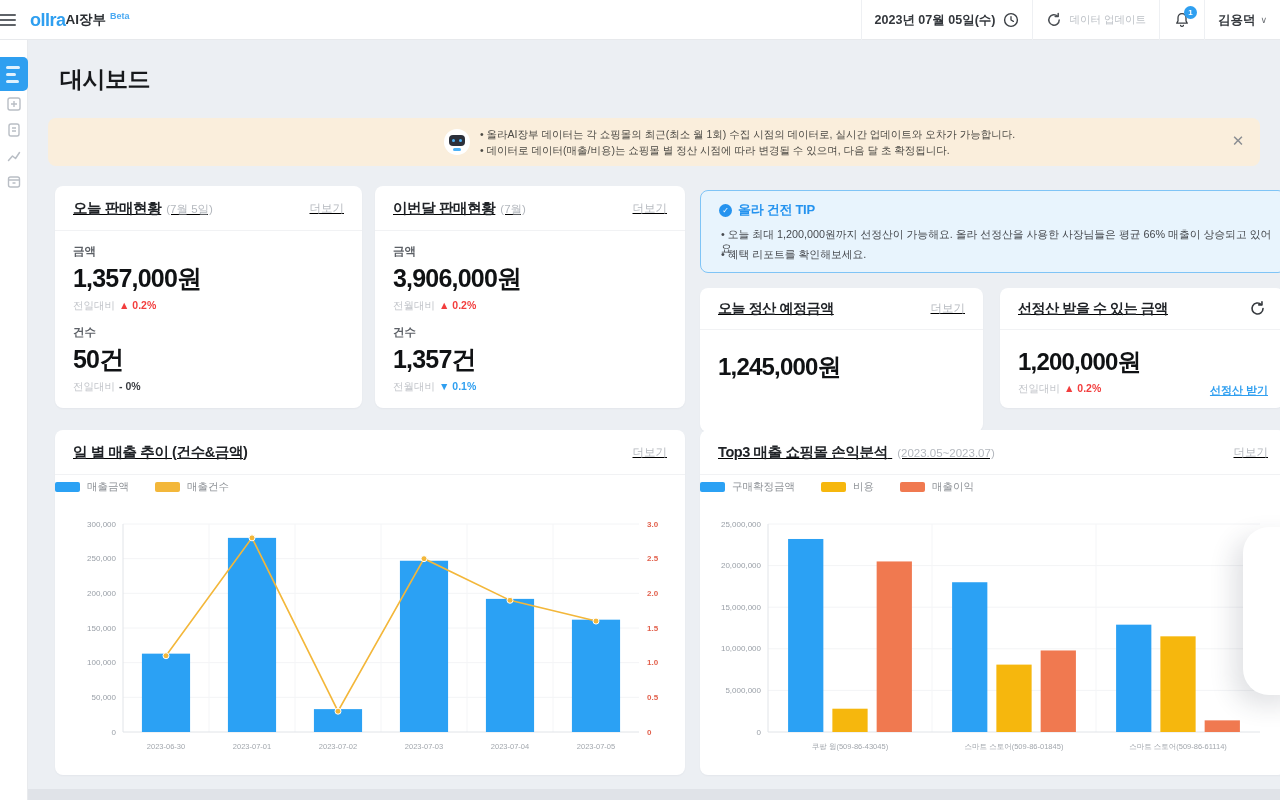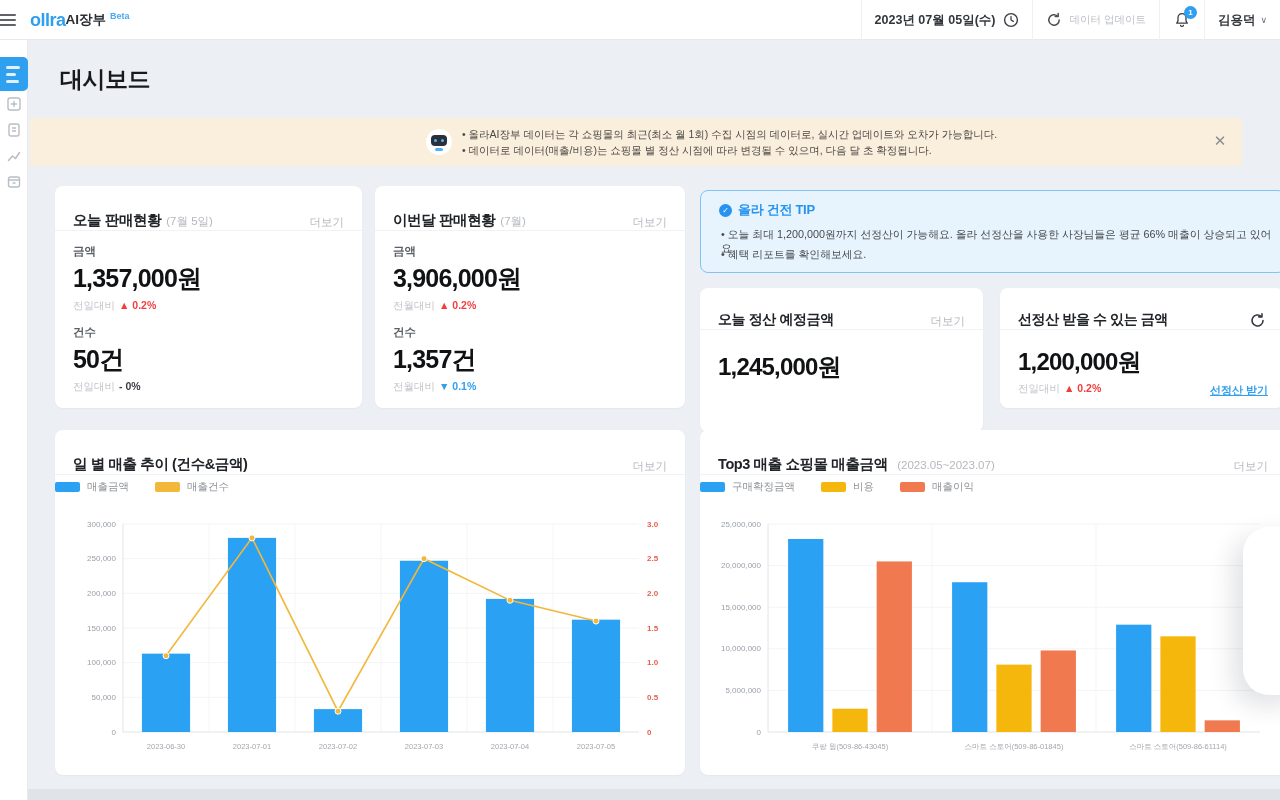--- a/index.html
+++ b/index.html
@@ -30,35 +30,35 @@
     border-right:1px solid #e8eaed; z-index:20; }
   .side-active { position:absolute; left:0; top:17px; width:28px; height:34px; background:#2f9ff0;
     border-radius:0 5px 5px 0; cursor:pointer; }
   .side-active i { display:block; position:absolute; left:6px; height:3px; background:rgba(255,255,255,.85); border-radius:2px; }
   .side-ico { position:absolute; left:6px; width:16px; height:16px; color:#b9bec5; cursor:pointer; }
 
   
   .page-title { position:absolute; left:60px; top:64px; font-size:23px; font-weight:800; color:#17191c; letter-spacing:-0.5px; }
 
   
-  .banner { position:absolute; left:30px; top:118px; width:1212px; height:48px;
-    background:#faeedc; border-radius:0; }
+  .banner { position:absolute; left:48px; top:118px; width:1212px; height:48px;
+    background:#faeedc; border-radius:8px; }
   .robot { position:absolute; left:396px; top:11px; width:26px; height:26px; background:#fff; border-radius:50%; }
   .robot .head { position:absolute; left:5px; top:6px; width:16px; height:11px; background:#2b2f3a; border-radius:4px; }
   .robot .eye { position:absolute; top:4px; width:3px; height:3px; background:#4db2f7; border-radius:50%; }
   .robot .mouth { position:absolute; left:9px; top:19px; width:8px; height:3px; background:#4db2f7; border-radius:2px; }
   .banner-lines { position:absolute; left:432px; top:8px; }
   .banner-line { font-size:10.5px; color:#4c4a45; line-height:16px; }
   .banner-close { position:absolute; right:12px; top:13px; width:20px; height:20px; color:#8a8d92;
     font-size:15px; text-align:center; line-height:20px; cursor:pointer; }
 
   
   .card { position:absolute; background:#fff; border-radius:8px; box-shadow:0 1px 2px rgba(20,30,50,.04); }
-  .card-head { display:flex; align-items:flex-end; justify-content:space-between;
-    height:45px; padding:0 18px; border-bottom:1px solid #f1f2f4; }
+  .card-head { display:flex; align-items:center; justify-content:space-between;
+    height:45px; padding:0 18px; border-bottom:1px solid #f1f2f4;text-decoration:underline; }
   .card-title { font-size:14.5px; font-weight:800; color:#202327; letter-spacing:-0.4px; }
   .card-sub { font-size:11.5px; font-weight:400; color:#b4b8be; margin-left:5px; }
   .more-link { font-size:11.5px; color:#b4b8be; cursor:pointer; }
   .metric-label { font-size:11.5px; font-weight:700; color:#5c6066; }
   .metric-value { font-size:25px; font-weight:800; color:#101214; letter-spacing:-0.8px; margin-top:3px; }
   .diff-row { font-size:10.5px; margin-top:4px; }
   .diff-label { color:#c2c5ca;text-align:center; }
   .diff-up { color:#f23d3d; font-weight:700; margin-left:4px; }
   .diff-down { color:#2f9ff0; font-weight:700; margin-left:4px; }
   .diff-flat { color:#3a3d42; font-weight:700; margin-left:4px; }
@@ -295,21 +295,21 @@
       <text x="273" y="239" text-anchor="middle" font-size="7.5" fill="#a2a7ad">2023-07-02</text>
       <text x="359" y="239" text-anchor="middle" font-size="7.5" fill="#a2a7ad">2023-07-03</text>
       <text x="445" y="239" text-anchor="middle" font-size="7.5" fill="#a2a7ad">2023-07-04</text>
       <text x="531" y="239" text-anchor="middle" font-size="7.5" fill="#a2a7ad">2023-07-05</text>
     </svg>
 </div>
 
 <div class="card" style="left:700px; top:430px; width:586px; height:345px;">
   <div class="card-head">
     <div>
-      <span class="card-title">Top3 매출 쇼핑몰 매출금액</span>
+      <span class="card-title">Top3 매출 쇼핑몰 손익분석</span>
       <span class="card-sub">(2023.05~2023.07)</span>
     </div>
     <span class="more-link">더보기</span>
   </div>
   <div class="legend-row">
       <span class="legend-item">
         <span class="legend-swatch" style="background: rgb(43, 161, 244);"></span>
         <span class="legend-label">구매확정금액</span>
       </span>
       <span class="legend-item">

